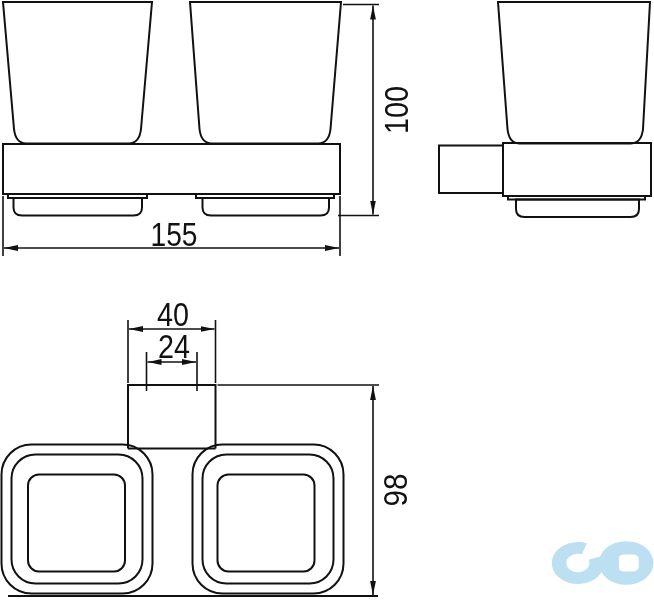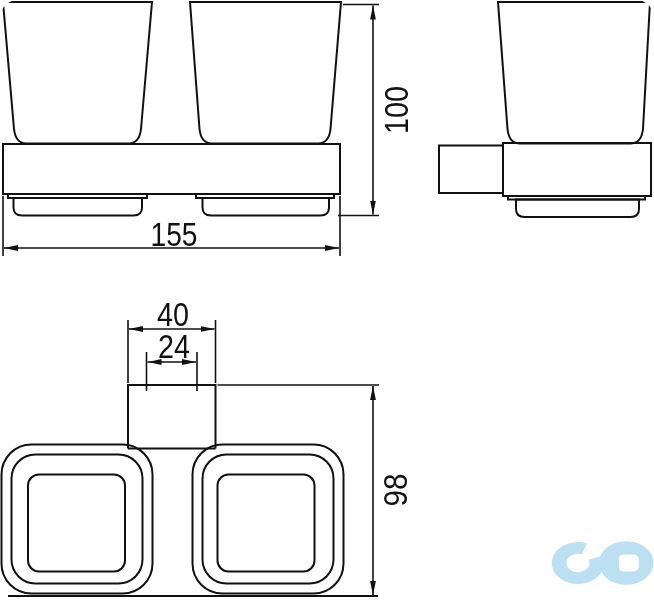--- a/index.html
+++ b/index.html
@@ -2,21 +2,20 @@
 <html><head>
 <meta charset="utf-8">
 <style>
   html, body { margin: 0; padding: 0; background: #ffffff; }
   .stage {
     position: relative;
     width: 654px;
     height: 600px;
     background: #ffffff;
     overflow: hidden;
-    border-radius: 18px;
   }
   svg { display: block; }
   .obj-line { stroke: #111111; stroke-width: 2; fill: none; }
   .dim-line { stroke: #111111; stroke-width: 1.6; fill: none; }
   .dim-text {
     font-family: "Liberation Sans", sans-serif;
     font-size: 33px;
     fill: #111111;
   }
 </style>

